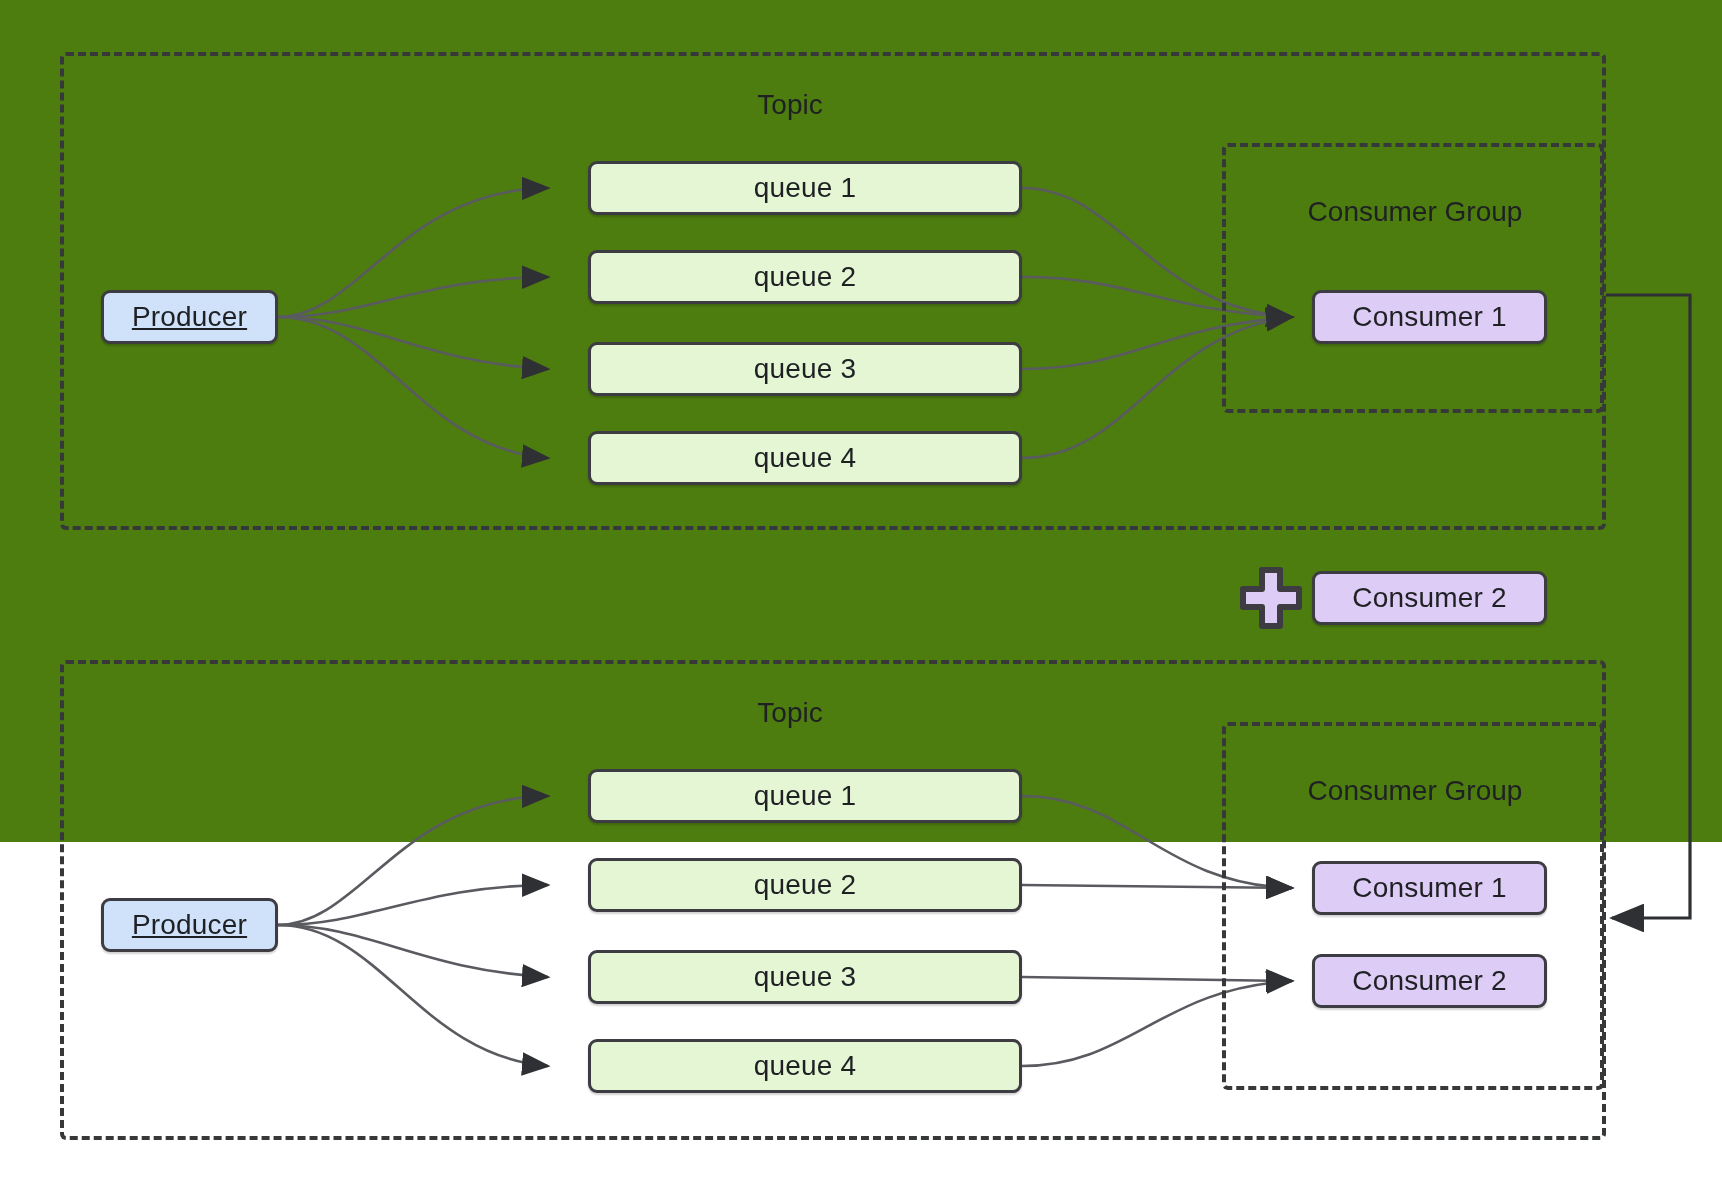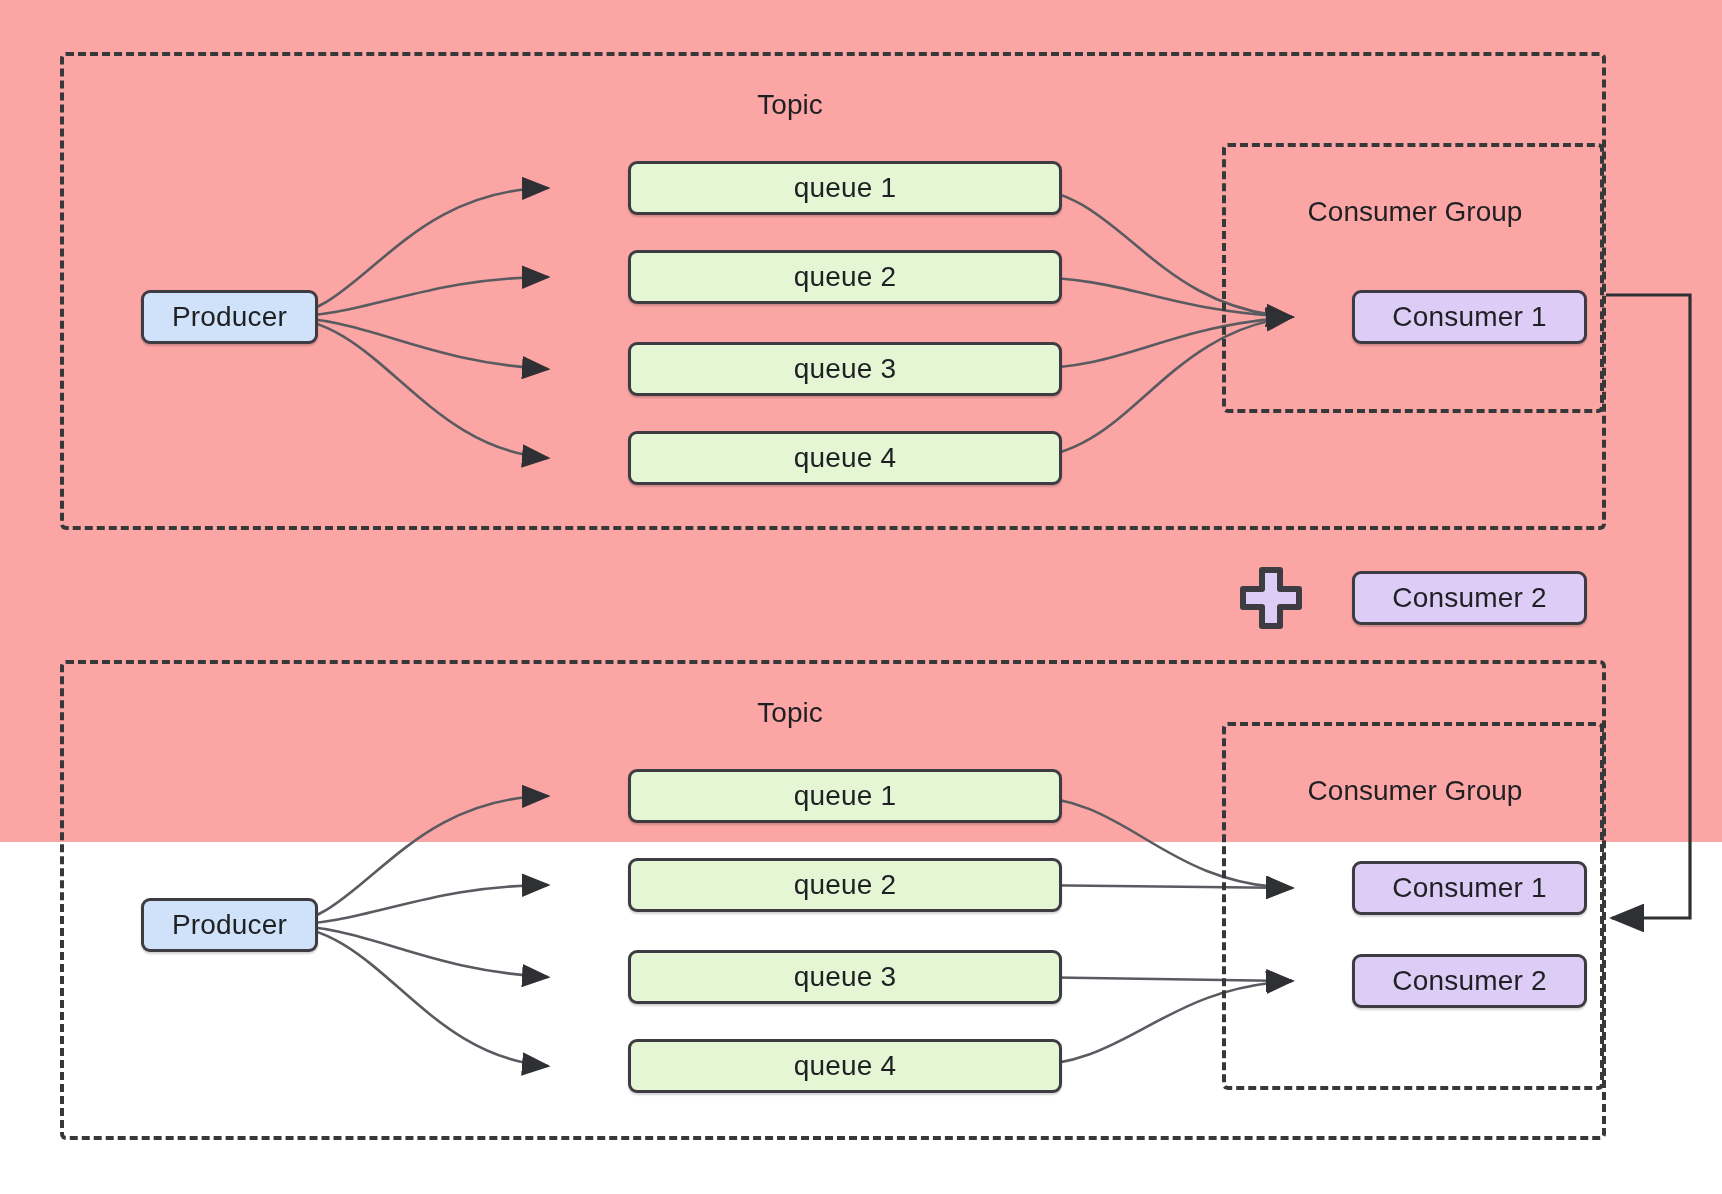--- a/index.html
+++ b/index.html
@@ -10,21 +10,21 @@
   body {
     width: 1722px;
     height: 1194px;
     font-family: "Liberation Sans", sans-serif;
     overflow: hidden;
   }
   #stage {
     position: relative;
     width: 1722px;
     height: 842px;
-    background: #fca5a5;
+    background: #4d7c0f;
   }
   #wires {
     position: absolute;
     left: 0;
     top: 0;
     width: 1722px;
     height: 1194px;
     pointer-events: none;
   }
 
@@ -47,24 +47,24 @@
     border: 3px solid #3c3c42;
     border-radius: 9px;
     display: flex;
     align-items: center;
     justify-content: center;
     font-size: 28px;
     color: #1f2024;
     letter-spacing: 0.2px;
     white-space: nowrap;
     box-shadow: 0 2px 2px rgba(0,0,0,0.18);
-    margin-left: 40px;
   }
   .node.producer {
     background: #cfe2fa;
+    text-decoration: underline;
   }
   .node.queue {
     background: #e4f6d3;
   }
   .node.consumer {
     background: #ddccf5;
     text-align: center;
   }
 
   

